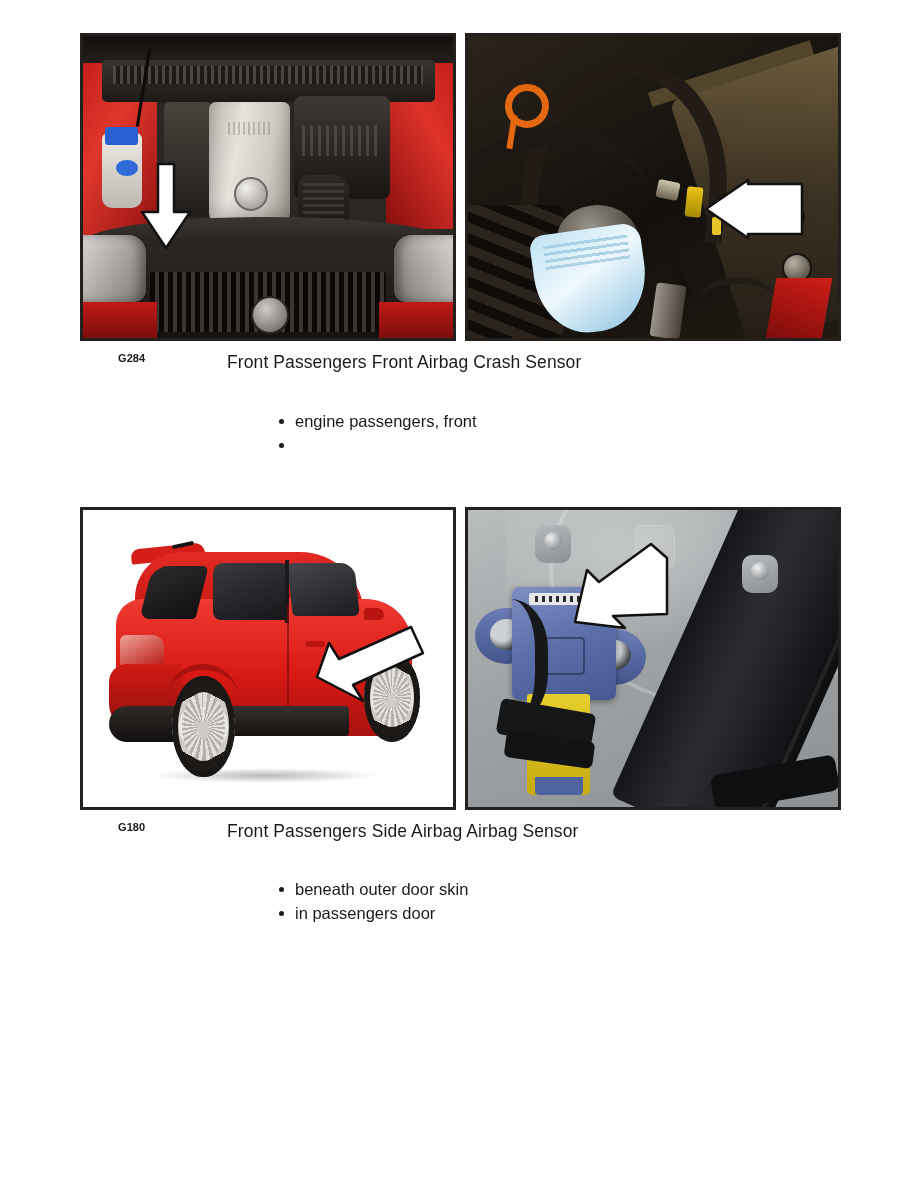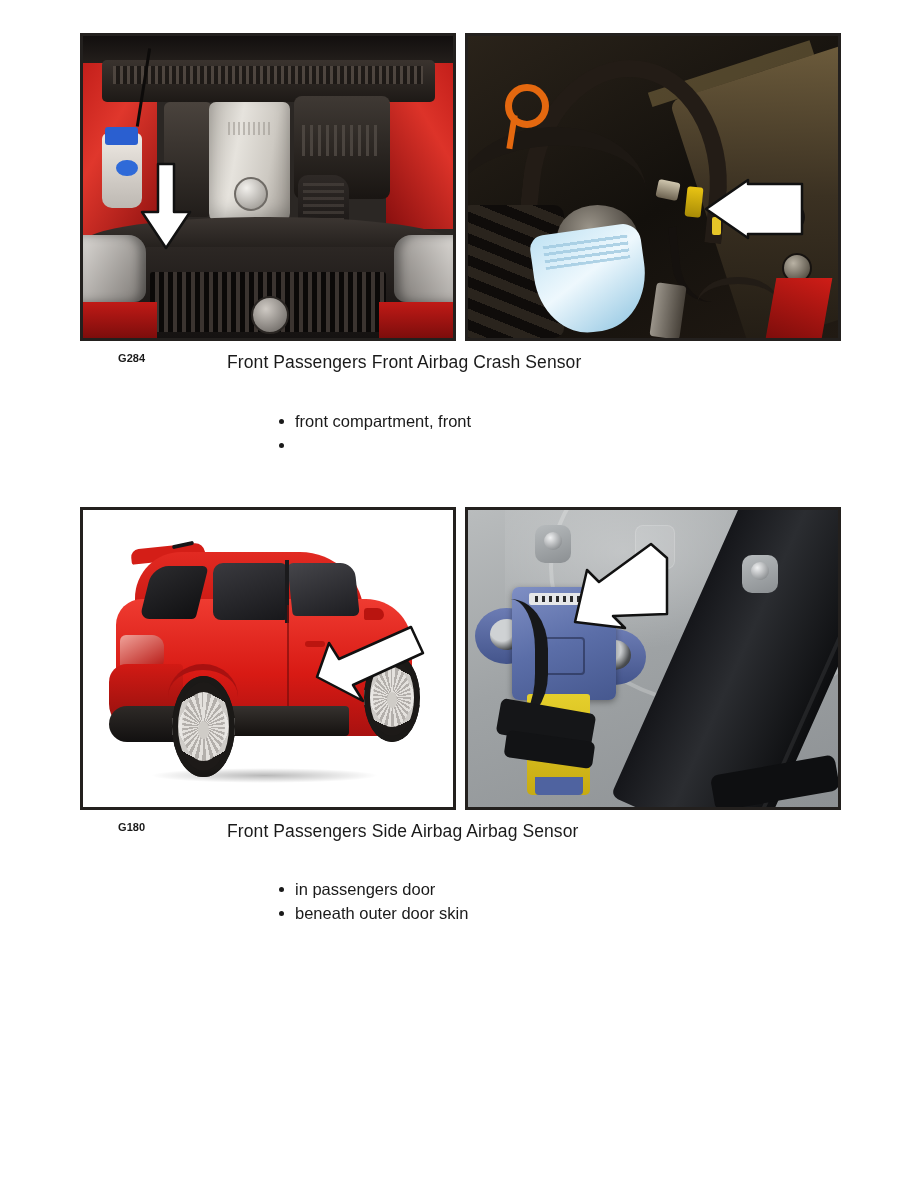--- a/index.html
+++ b/index.html
@@ -600,21 +600,21 @@
   </div>
 
   <div class="caption" style="left:118px; top:352px;">
     <span class="code">G284</span>
     <span class="title">Front Passengers Front Airbag Crash Sensor</span>
   </div>
 
   <div class="bullets" style="left:279px; top:409px;">
     <div class="row">
       <span class="dot"></span>
-      <span>front compartment, front</span>
+      <span>engine passengers, front</span>
     </div>
     <div class="row">
       <span class="dot"></span>
     </div>
   </div>
 
   <div class="panel" style="left:80px; top:507px; width:376px; height:303px;">
     <div class="scene car">
       <div class="spoiler"></div>
       <div class="antenna"></div>
@@ -682,21 +682,21 @@
   </div>
 
   <div class="caption" style="left:118px; top:821px;">
     <span class="code">G180</span>
     <span class="title">Front Passengers Side Airbag Airbag Sensor</span>
   </div>
 
   <div class="bullets" style="left:279px; top:877px;">
     <div class="row">
       <span class="dot"></span>
-      <span>in passengers door</span>
+      <span>beneath outer door skin</span>
     </div>
     <div class="row">
       <span class="dot"></span>
-      <span>beneath outer door skin</span>
+      <span>in passengers door</span>
     </div>
   </div>
 
 </div>
 
 </body></html>

